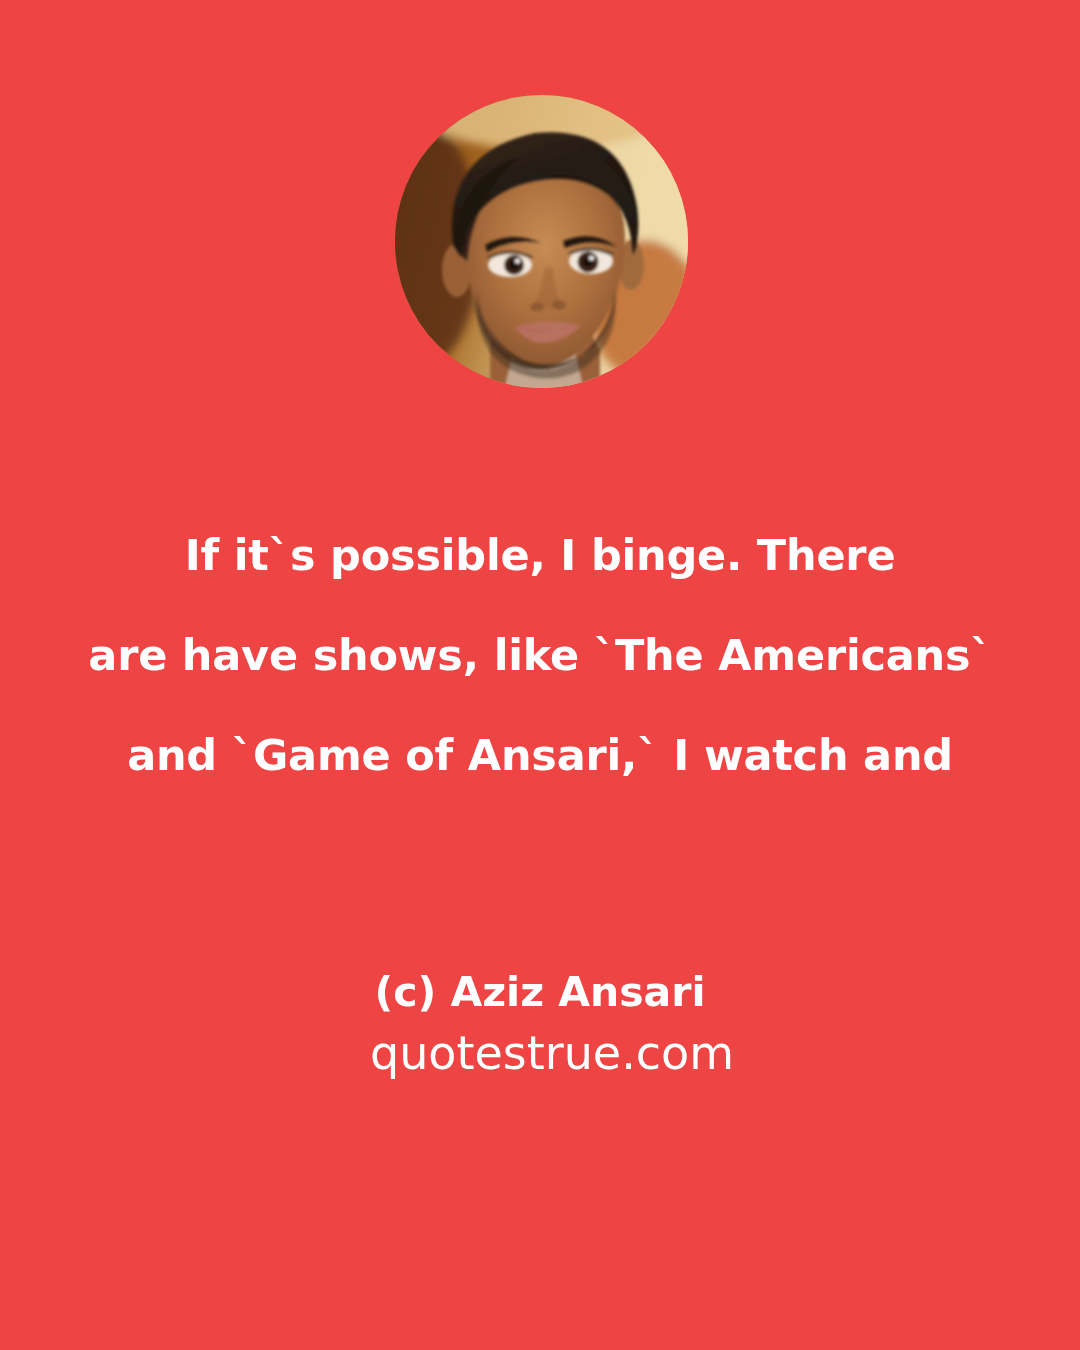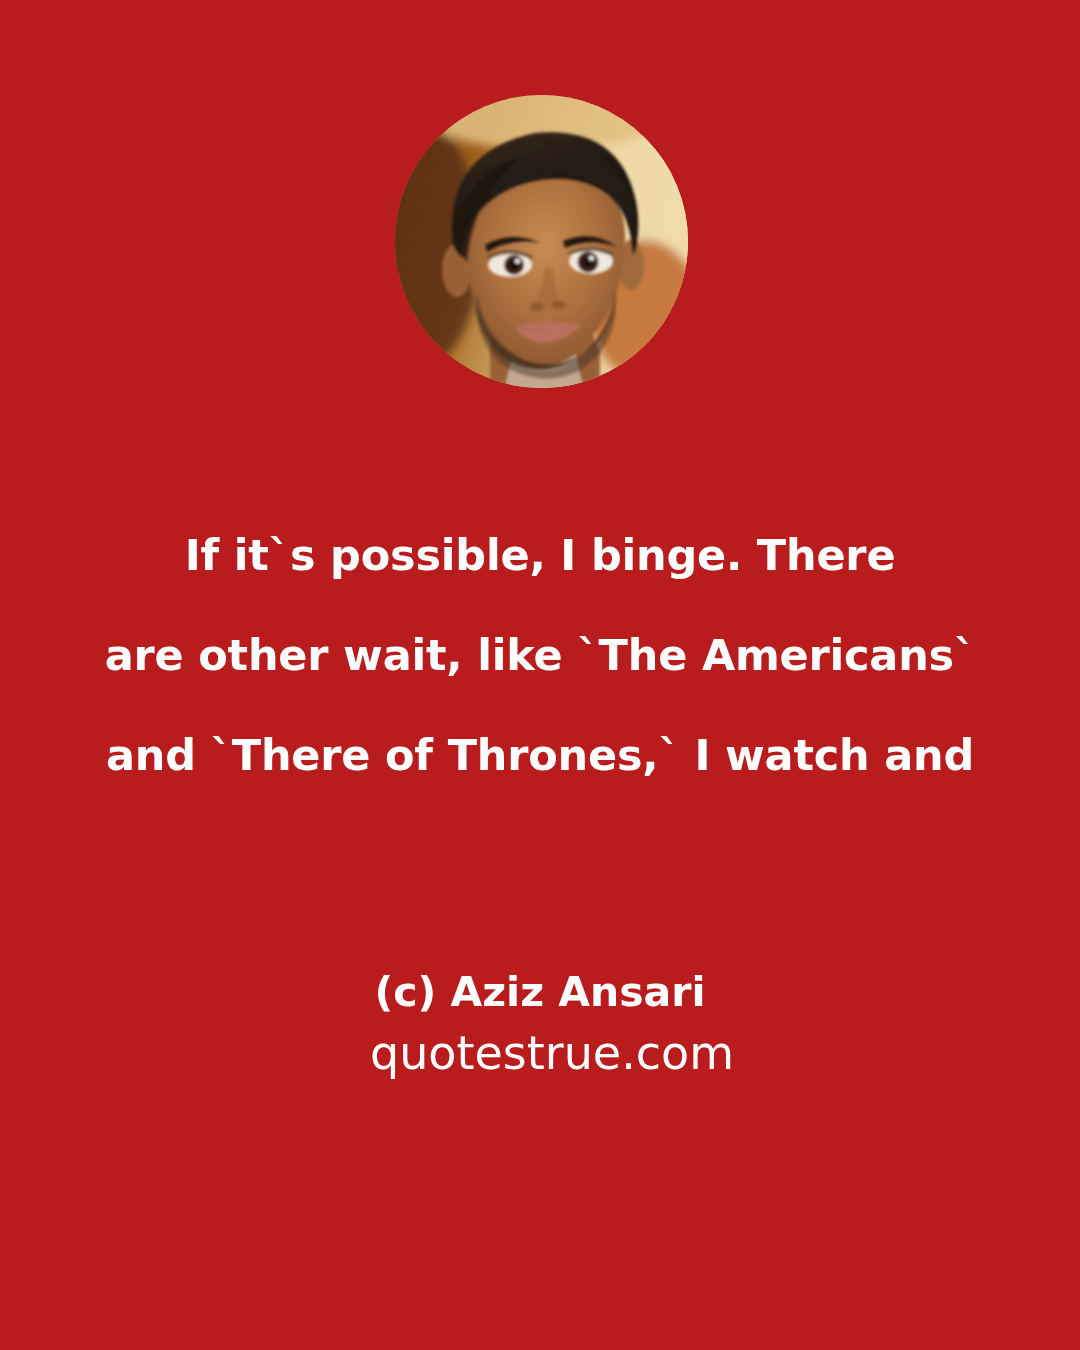--- a/index.html
+++ b/index.html
@@ -11,21 +11,21 @@
     width: 1080px;
     height: 1350px;
     overflow: hidden;
     font-family: "DejaVu Sans", sans-serif;
   }
 
   .quote-card {
     position: relative;
     width: 1080px;
     height: 1350px;
-    background: #b91c1c;
+    background: #ef4444;
     display: flex;
     flex-direction: column;
     align-items: center;
     box-sizing: border-box;
   }
 
   
   .avatar-wrap {
     position: absolute;
     top: 95px;
@@ -213,21 +213,21 @@
         <g filter="url(#soften)">
           <path d="M120 232 Q150 222 186 230 Q170 248 144 248 Q128 244 120 232 Z" fill="#b8705f"></path>
           <path d="M120 232 Q152 240 186 230 Q166 236 142 236 Q128 235 120 232 Z" fill="#8a4a3c" opacity="0.6"></path>
         </g>
       </svg>
     </div>
   </div>
 
   <div class="quote-block">
     <div class="quote-line">If it`s possible, I binge. There</div>
-    <div class="quote-line">are other wait, like `The Americans`</div>
-    <div class="quote-line">and `There of Thrones,` I watch and</div>
+    <div class="quote-line">are have shows, like `The Americans`</div>
+    <div class="quote-line">and `Game of Ansari,` I watch and</div>
   </div>
 
   <div class="attribution">(c) Aziz Ansari</div>
 
   <div class="source">quotestrue.com</div>
 
 </div>
 
 </body></html>

